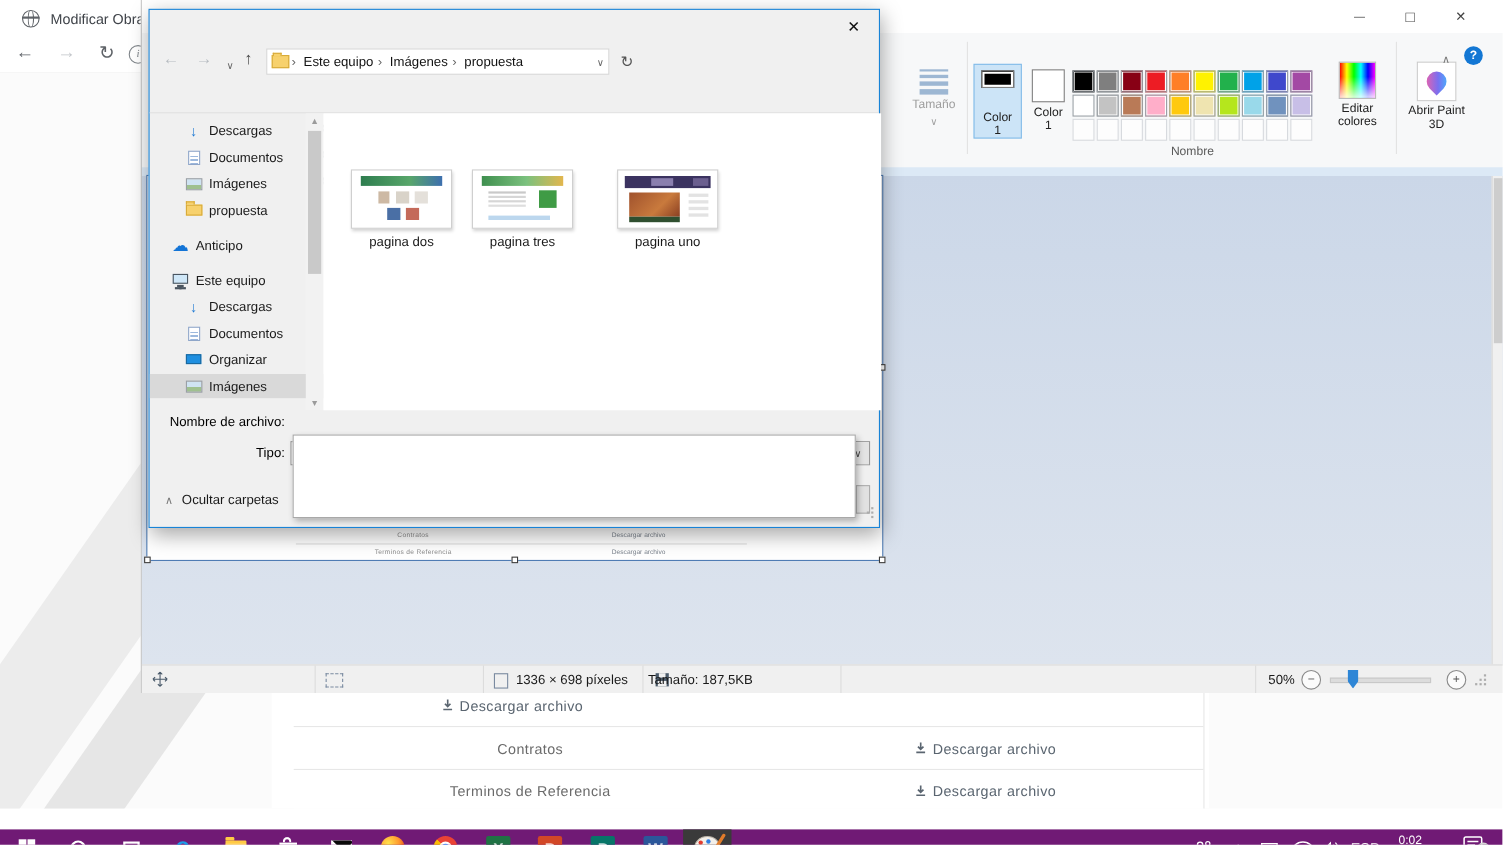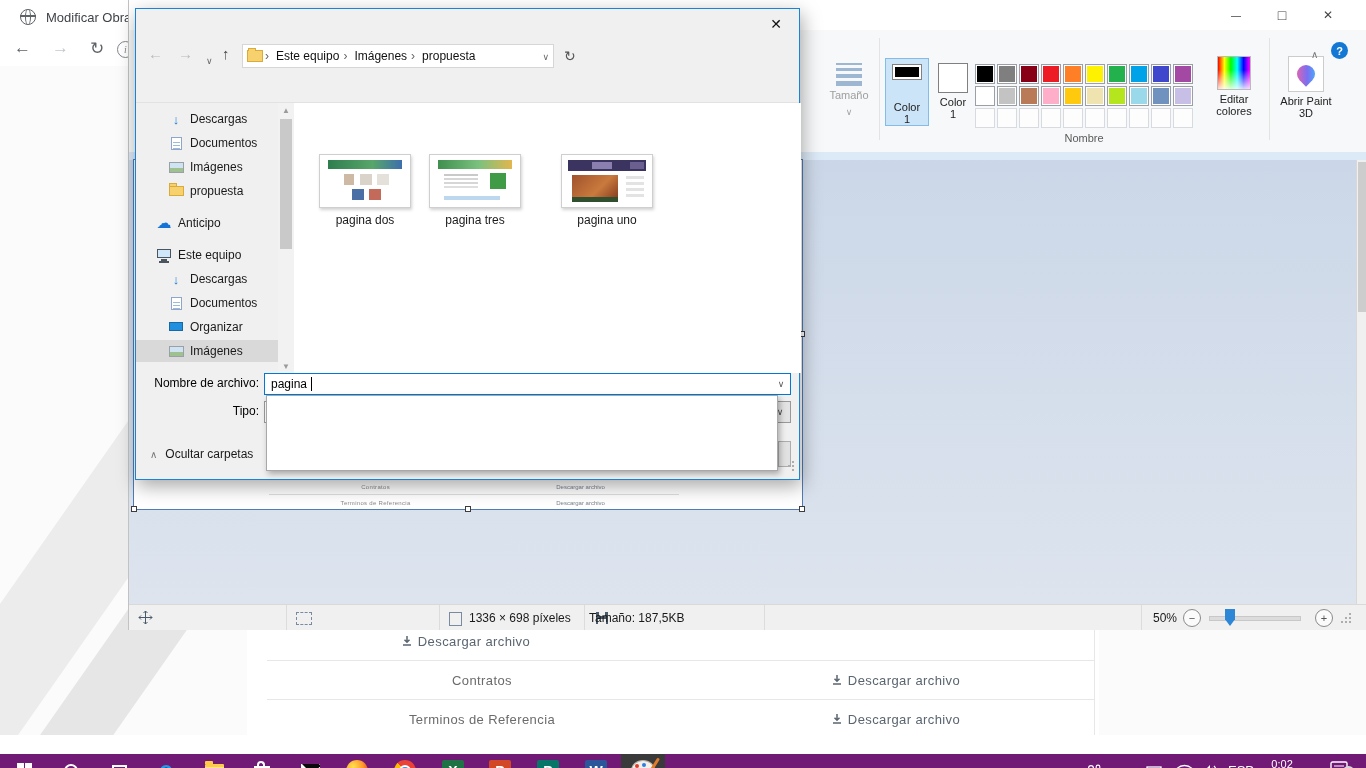--- a/index.html
+++ b/index.html
@@ -448,25 +448,20 @@
         <div style="position:absolute;right:8px;top:7px;width:14px;height:7px;background:#6b5f8f"></div>
         <div style="position:absolute;left:10px;top:20px;width:46px;height:22px;background:linear-gradient(135deg,#a0522d,#c97a3d 60%,#8a3f22)"></div>
         <div style="position:absolute;left:10px;top:42px;width:46px;height:5px;background:#2f4f2f"></div>
         <div style="position:absolute;right:8px;top:21px;width:18px;height:3px;background:#e3e3e3;box-shadow:0 6px 0 #e3e3e3,0 12px 0 #e3e3e3,0 18px 0 #e3e3e3"></div>
       </div>
       <div class="flabel">pagina uno</div>
     </div>
   </div>
 
   <span class="fieldlbl" style="left:8px;top:367px">Nombre de archivo:</span>
-  <div id="fninput">
-    <span>pagina</span>
-    <span class="caret"></span>
-    <span class="combo-chev"></span>
-  </div>
   <span class="fieldlbl" style="left:8px;top:395px">Tipo:</span>
   <div id="typecombo">
     <span class="btn"></span>
   </div>
 
   <div class="abs" style="left:642px;top:432px;width:13px;height:26px;background:#e1e1e1;border:1px solid #adadad;box-sizing:border-box"></div>
 
   <div id="emptydrop"></div>
 
   <div id="hidebtn">

